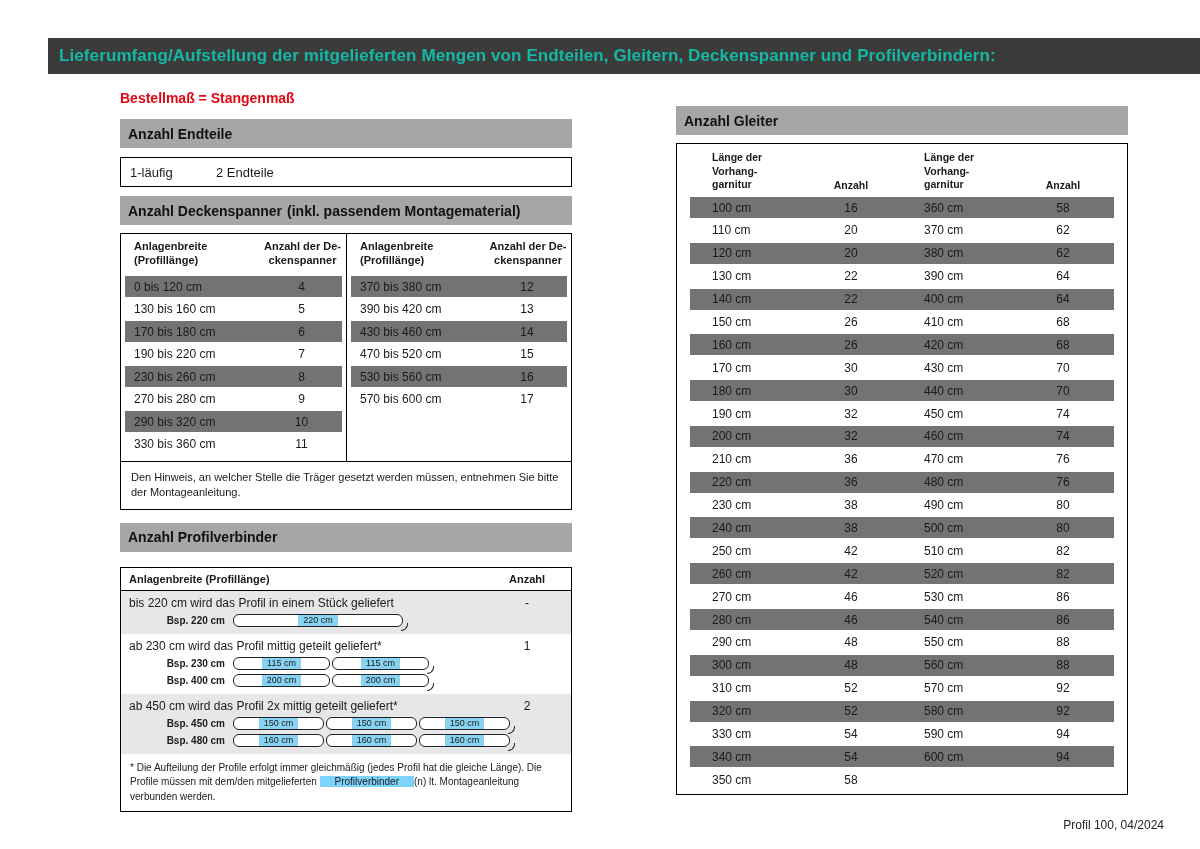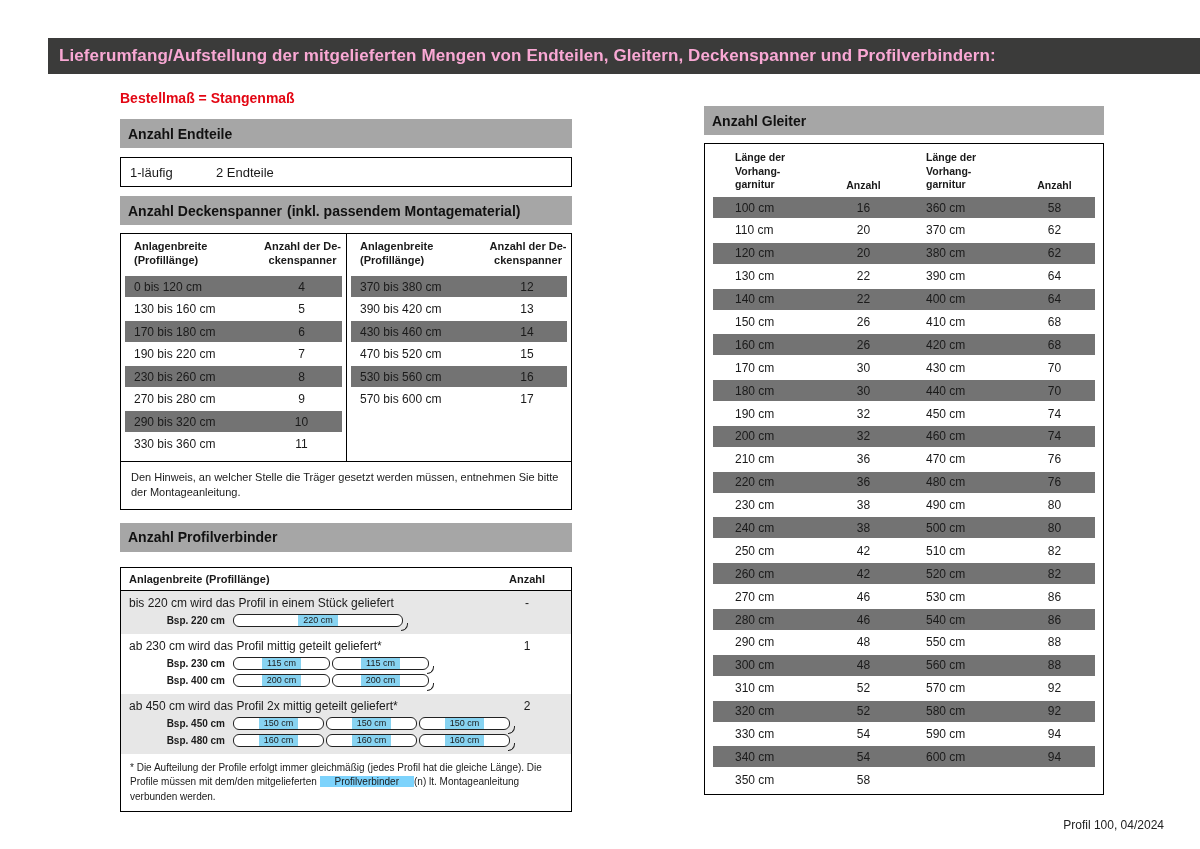--- a/index.html
+++ b/index.html
@@ -6,27 +6,27 @@
   html,body { width:1200px; height:849px; }
   body {
     position:relative; background:#ffffff; color:#1a1a1a;
     font-family:"Liberation Sans","DejaVu Sans",sans-serif;
     overflow:hidden;
   }
 
   
   .titlebar {
     position:absolute; left:48px; top:38px; width:1152px; height:36px;
-    background:#3b3b3a; color:#f9a8d4; font-size:17px; font-weight:bold;
+    background:#3b3b3a; color:#14b8a6; font-size:17px; font-weight:bold;
     display:flex; align-items:center; padding-left:11px; letter-spacing:.1px;
   }
 
   
   .left  { position:absolute; left:120px; top:90px;  width:452px; }
-  .right { position:absolute; left:704px; top:106px; width:400px;border-radius:32px; }
+  .right { position:absolute; left:676px; top:106px; width:452px;border-radius:32px; }
 
   .subtitle { color:#e30613; font-weight:bold; font-size:14px; height:16px; margin-bottom:13px; }
 
   .secbar {
     background:#a6a6a6; height:29px; display:flex; align-items:center;
     padding-left:8px; font-size:14px; font-weight:bold; color:#111;
   }
   .secbar .light { font-weight:bold; margin-left:5px; }
   .mb7 { margin-bottom:15px; } .mb8 { margin-bottom:8px; }
   .mb9 { margin-bottom:9px; }
@@ -76,21 +76,21 @@
   .tail {
     width:7px; height:8px; border-right:1.5px solid #222; border-bottom:1.5px solid #222;
     border-bottom-right-radius:7px; align-self:flex-end; margin-left:-4px; margin-bottom:-4px;
   }
   .pfoot { padding:7px 9px 7px; font-size:10px; line-height:1.45; }
   .hl { background:#7dd3fc; padding:0 15px; }
 
   
   .gleiter-box {
     border:1px solid #000; padding:7px 8px 8px; height:652px;
-    display:flex; justify-content:flex-start;
+    display:flex; justify-content:center;
   }
   .ghalf { width:212px; }
   .ghead { display:flex; margin-bottom:5px; min-height:41px; }
   .ghead .h1 { flex:0 0 110px; padding-left:22px; font-size:10.5px; font-weight:bold; white-space:pre-line; line-height:1.3; }
   .ghead .h2 { flex:1; text-align:center; font-size:10.5px; font-weight:bold; align-self:flex-end; padding-bottom:1px; }
   .gtable .trow { margin-bottom:1.9px; }
   .gtable .c1 { flex:0 0 110px; padding-left:22px; }
 
   .footer { position:absolute; right:36px; bottom:17px; font-size:12px; color:#222; }
 </style>

